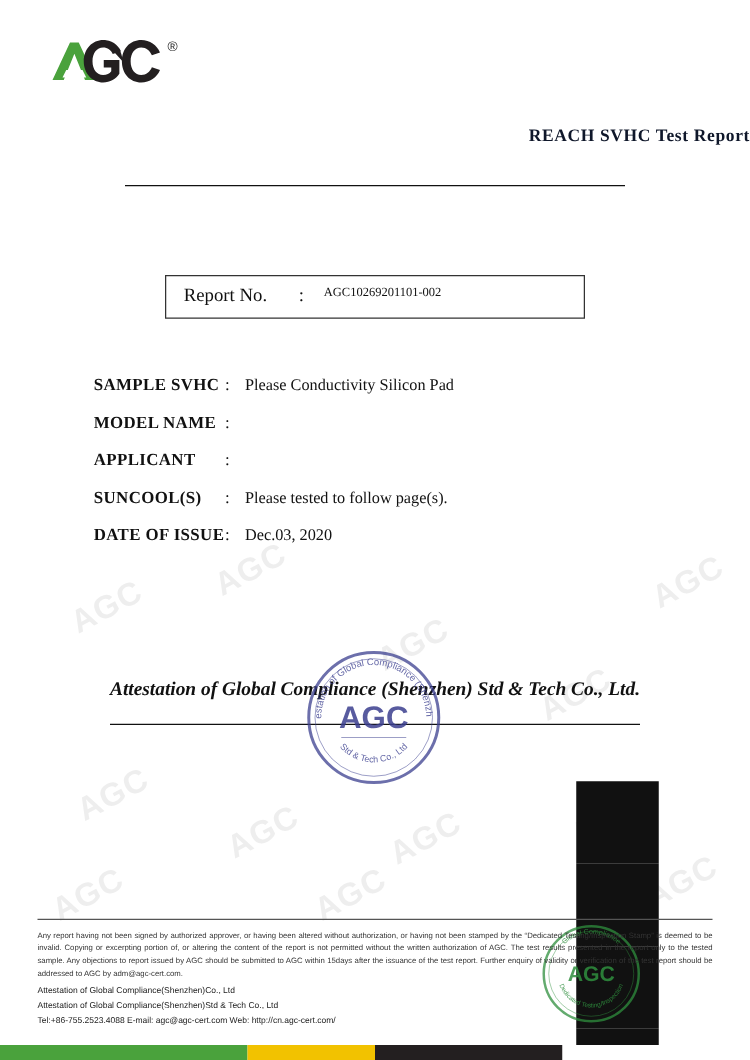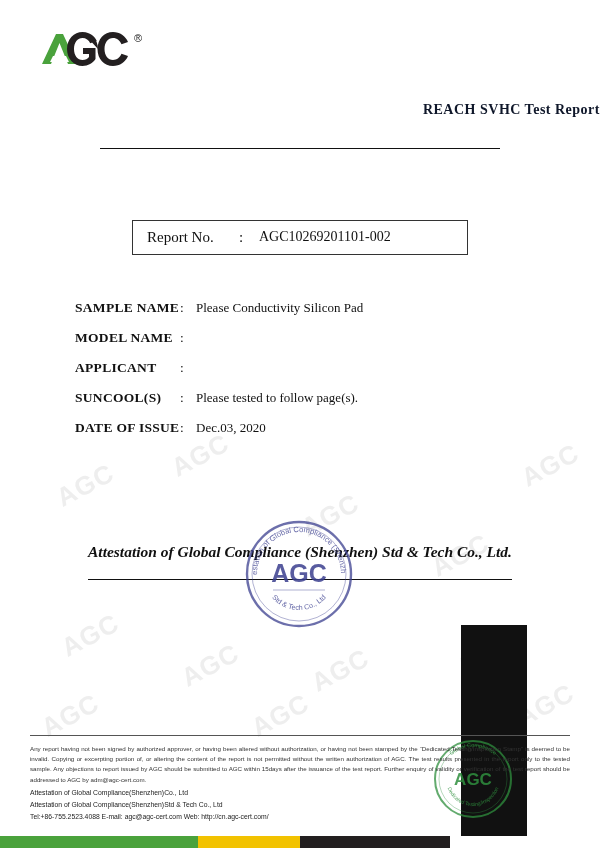--- a/index.html
+++ b/index.html
@@ -80,21 +80,21 @@
     position: absolute;
     left: 106px;
     top: 8px;
     font-size: 15px;
     color: #111;
   }
   .report-box .rb-value {
     position: absolute;
     left: 126px;
     top: 8px;
-    font-size: 14px;
+    font-size: 10px;
     color: #111;
   }
 
   
   .fields {
     position: absolute;
     left: 75px;
     top: 300px;
     width: 470px;
   }
@@ -266,21 +266,21 @@
   <div class="title-rule"></div>
 
   <div class="report-box">
     <span class="rb-label">Report No.</span>
     <span class="rb-colon">:</span>
     <span class="rb-value">AGC10269201101-002</span>
   </div>
 
   <div class="fields">
     <div class="field-row">
-      <div class="field-label">SAMPLE NAME</div>
+      <div class="field-label">SAMPLE SVHC</div>
       <div class="field-colon">:</div>
       <div class="field-value">Please  Conductivity Silicon Pad</div>
     </div>
     <div class="field-row">
       <div class="field-label">MODEL NAME</div>
       <div class="field-colon">:</div>
     </div>
     <div class="field-row">
       <div class="field-label">APPLICANT</div>
       <div class="field-colon">:</div>

